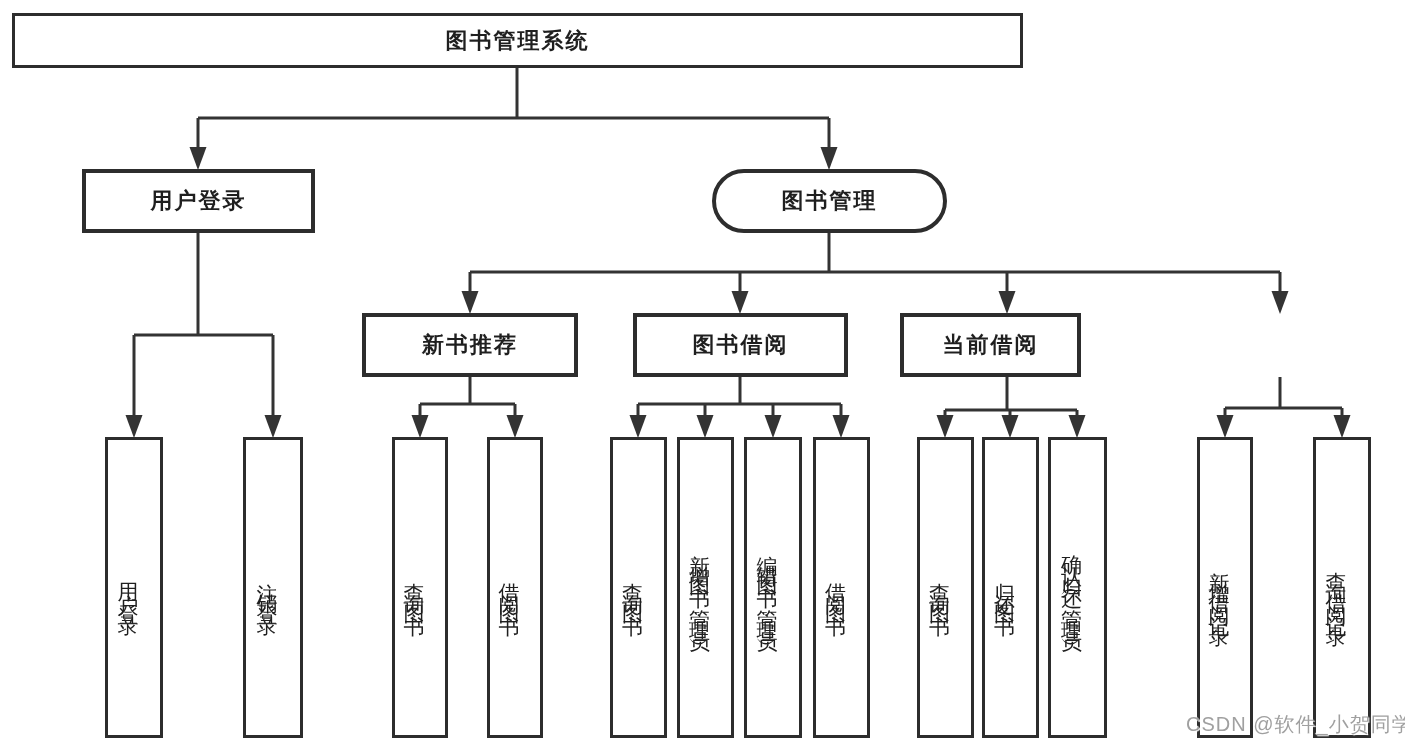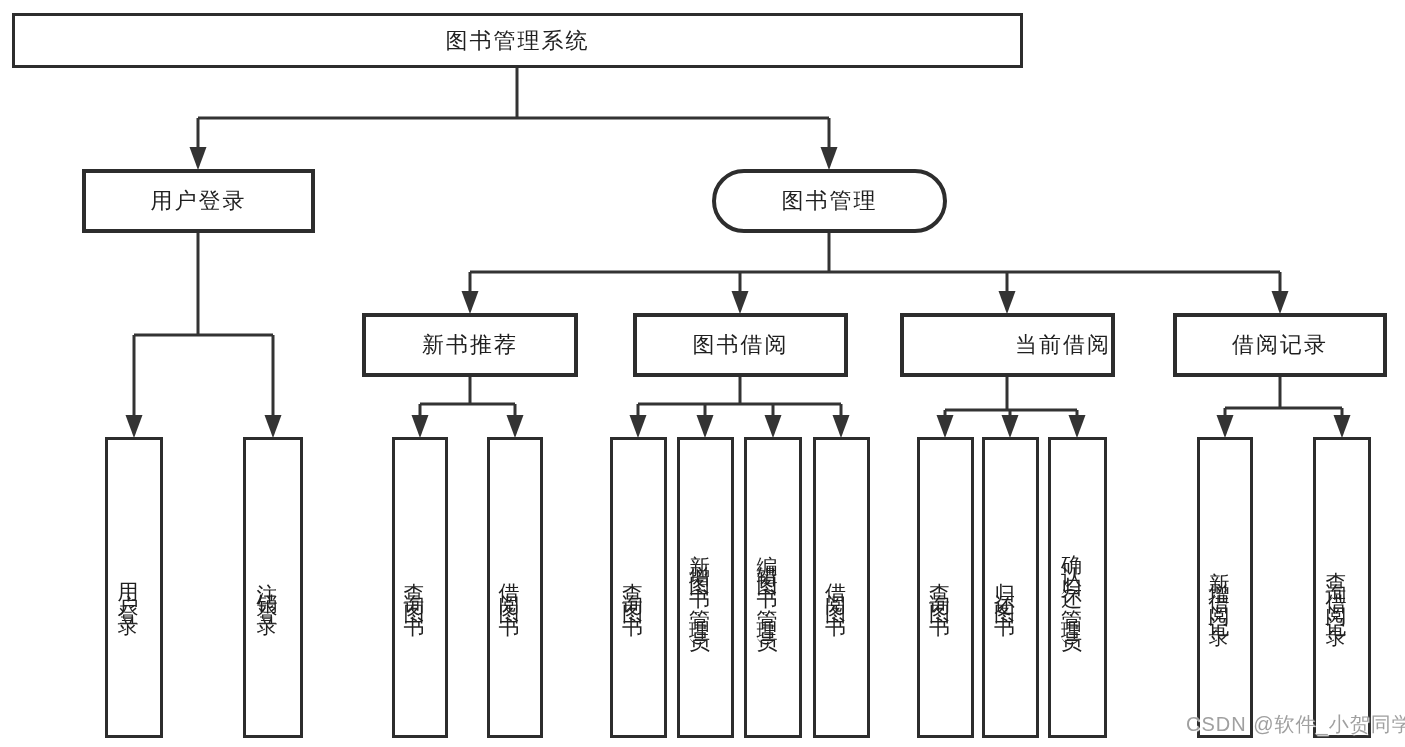--- a/index.html
+++ b/index.html
@@ -22,21 +22,21 @@
     border: 4px solid #2d2d2d;
     background: #ffffff;
     display: flex;
     align-items: center;
     justify-content: center;
     font-size: 22px;
     color: #1f1f1f;
     letter-spacing: 2px;
     z-index: 2;
   }
-  .hnode .lbl { white-space: nowrap; }
+  .hnode .lbl { white-space: nowrap; font-weight: bold; }
   .vnode {
     position: absolute;
     box-sizing: border-box;
     top: 437px;
     height: 301px;
     border: 3px solid #2d2d2d;
     background: #ffffff;
     display: flex;
     align-items: center;
     justify-content: center;
@@ -151,25 +151,22 @@
   <div class="hnode" style="left:712px; top:169px; width:235px; height:64px;border-radius:32px;">
     <span class="lbl">图书管理</span>
   </div>
 
   <div class="hnode" style="left:633px; top:313px; width:215px; height:64px;">
     <span class="lbl">图书借阅</span>
   </div>
   <div class="hnode" style="left:362px; top:313px; width:216px; height:64px;">
     <span class="lbl">新书推荐</span>
   </div>
-  <div class="hnode" style="left:900px; top:313px; width:215px; height:64px;justify-content:flex-end;">
+  <div class="hnode" style="left:900px; top:313px; width:181px; height:64px;">
     <span class="lbl">当前借阅</span>
-  </div>
-  <div class="hnode" style="left:1173px; top:313px; width:214px; height:64px;">
-    <span class="lbl">借阅记录</span>
   </div>
 
   <div class="vnode" style="left:105px; width:58px;">
     <span class="vlbl">用户登录</span>
   </div>
   <div class="vnode" style="left:243px; width:60px;">
     <span class="vlbl">注销登录</span>
   </div>
 
   <div class="vnode" style="left:392px; width:56px;">

